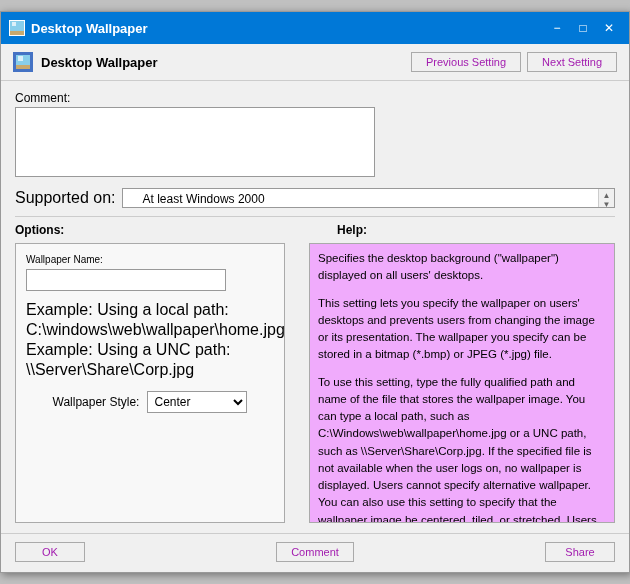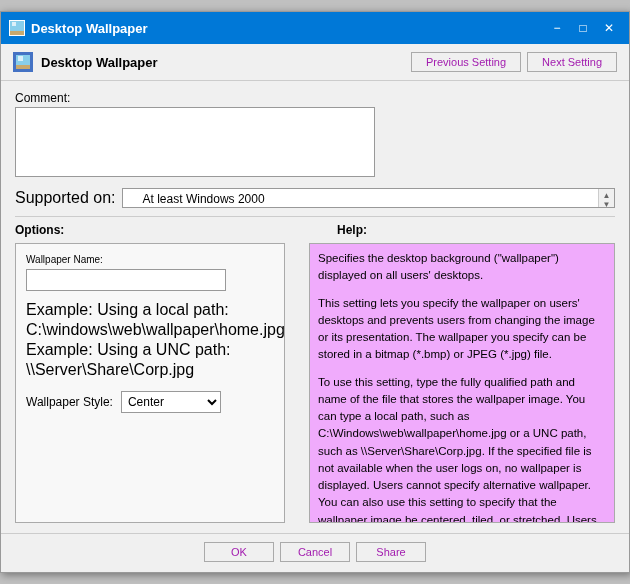--- a/index.html
+++ b/index.html
@@ -232,20 +232,21 @@
     .example-text {
       font-size: 16px;
       margin-bottom: 2px;
       color: #000;
     }
     .style-row {
       display: flex;
       align-items: center;
       gap: 8px;
       margin-top: 12px;
+      justify-content: center;
     }
     .style-label {
       font-size: 12px;
       white-space: nowrap;
     }
     .style-select {
       width: 100px;
       height: 22px;
       border: 1px solid #999;
       background: white;
@@ -270,21 +271,21 @@
       padding: 6px 8px;
       font-size: 11.5px;
       line-height: 1.5;
     }
     .help-para {
       margin-bottom: 10px;
     }
 
     .footer {
       display: flex;
-      justify-content: center;
+      justify-content: space-between;
       gap: 6px;
       padding: 8px 14px 10px 14px;
       border-top: 1px solid #ccc;
       background: #f0f0f0;
     }
     .footer .btn {
       min-width: 70px;
       text-align: center;
     }
   </style>
@@ -385,16 +386,16 @@
           <p class="help-para">This setting lets you specify the wallpaper on users' desktops and prevents users from changing the image or its presentation. The wallpaper you specify can be stored in a bitmap (*.bmp) or JPEG (*.jpg) file.</p>
           <p class="help-para">To use this setting, type the fully qualified path and name of the file that stores the wallpaper image. You can type a local path, such as C:\Windows\web\wallpaper\home.jpg or a UNC path, such as \\Server\Share\Corp.jpg. If the specified file is not available when the user logs on, no wallpaper is displayed. Users cannot specify alternative wallpaper. You can also use this setting to specify that the wallpaper image be centered, tiled, or stretched. Users cannot change this specification.</p>
 
         </div>
       </div>
     </div>
   </div>
 
   <div class="footer">
     <button class="btn">OK</button>
-    <button class="btn">Cancel</button>
+    <button class="btn">Comment</button>
     <button class="btn">Share</button>
   </div>
 </div>
 
 </body></html>

